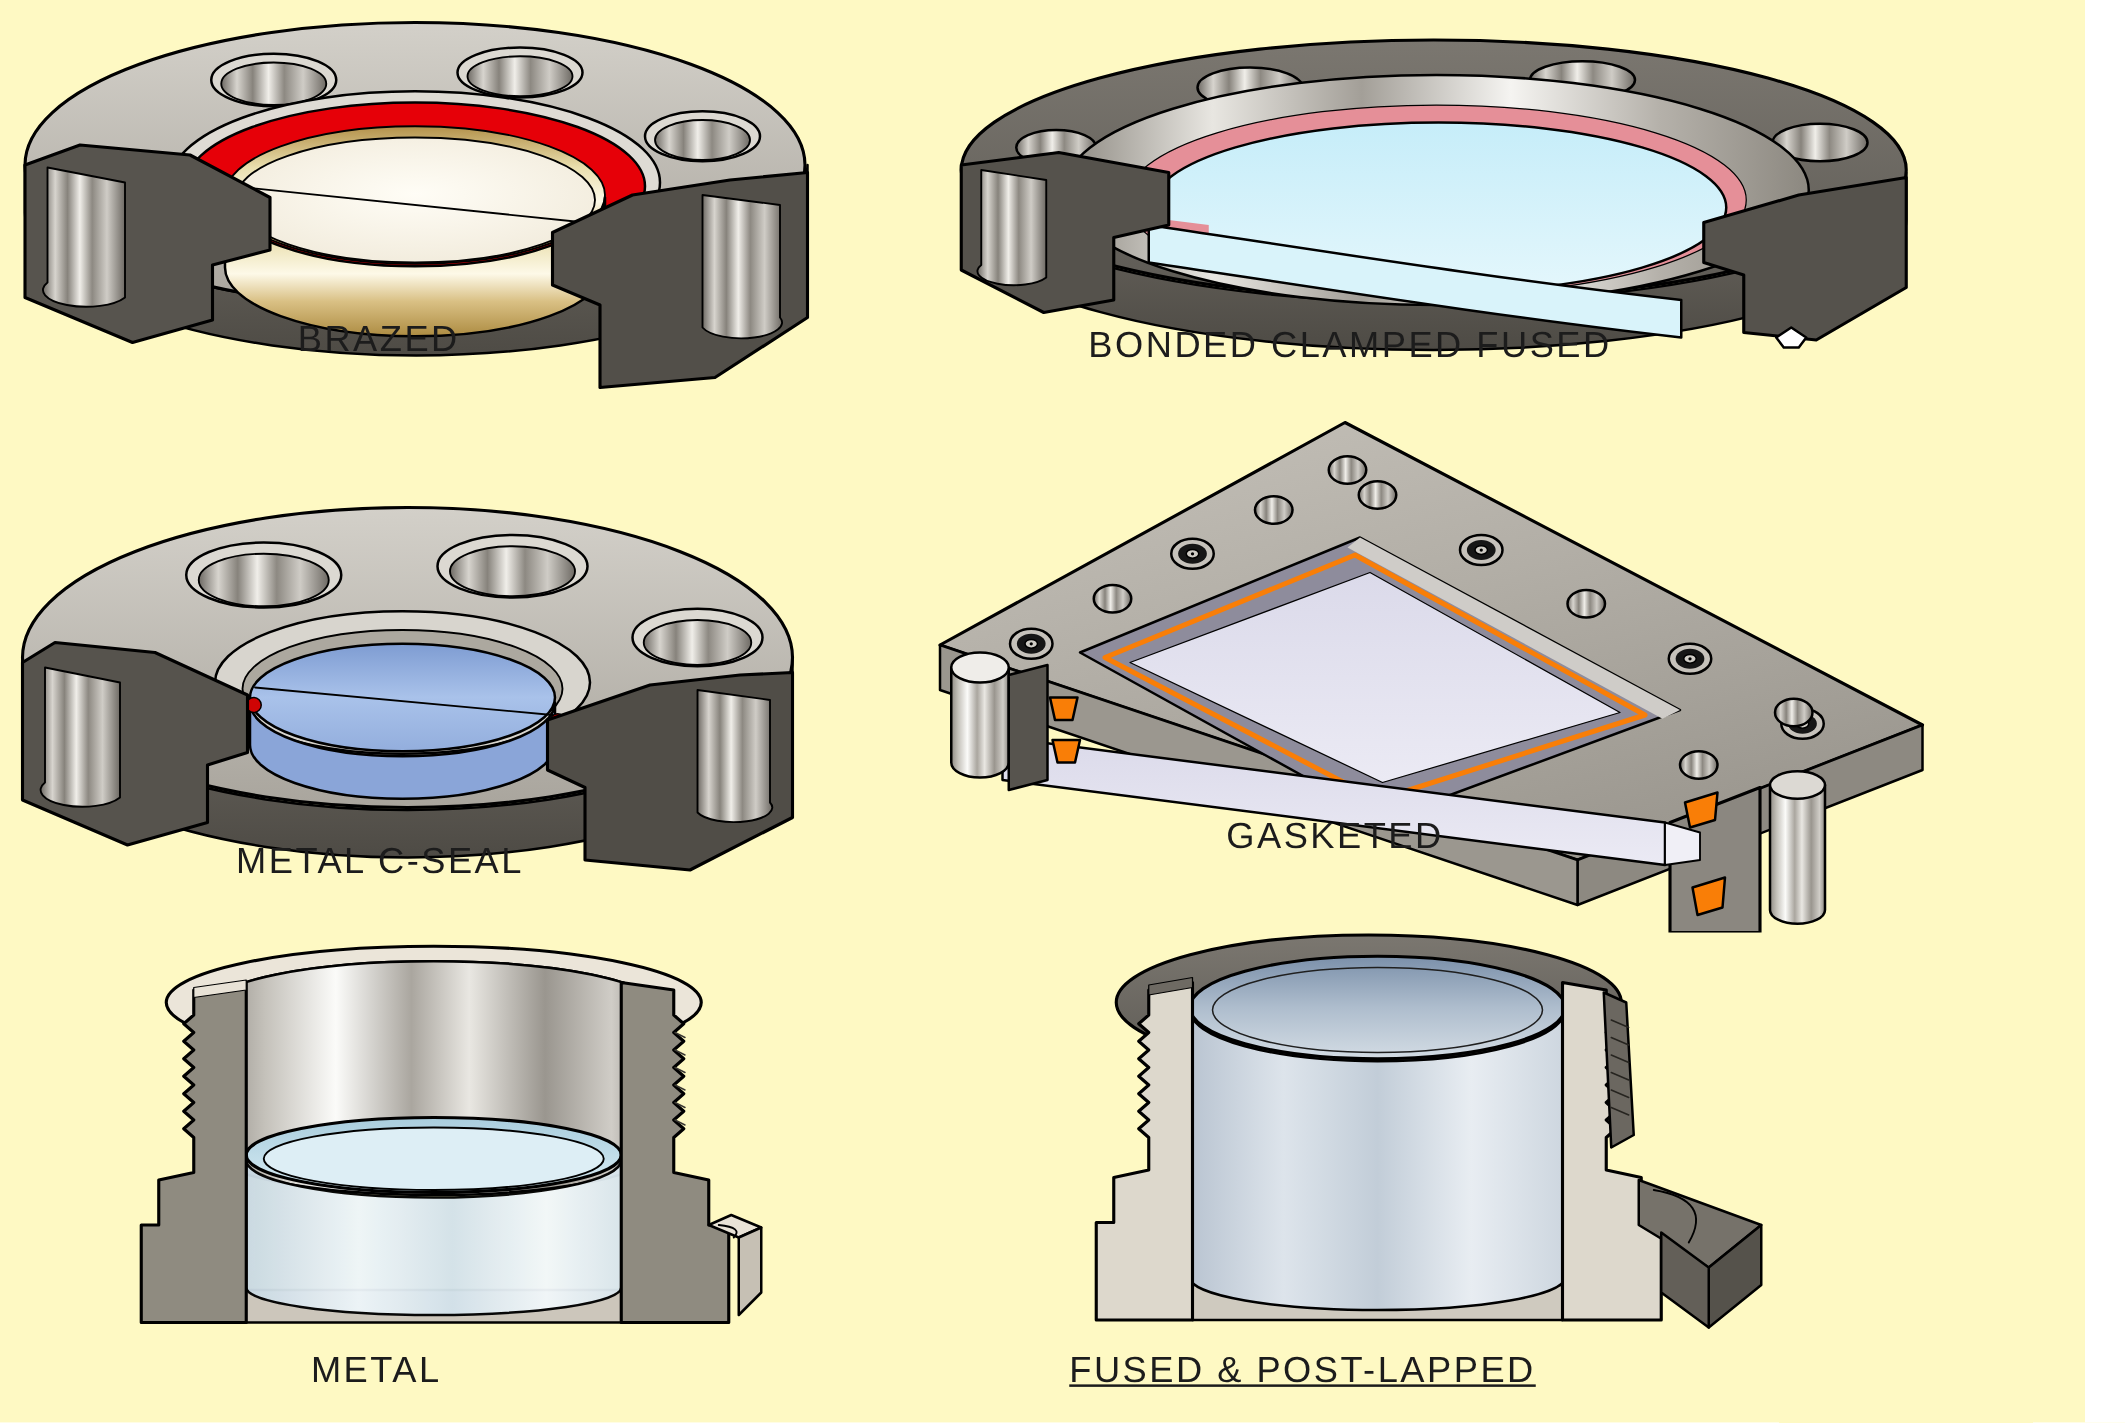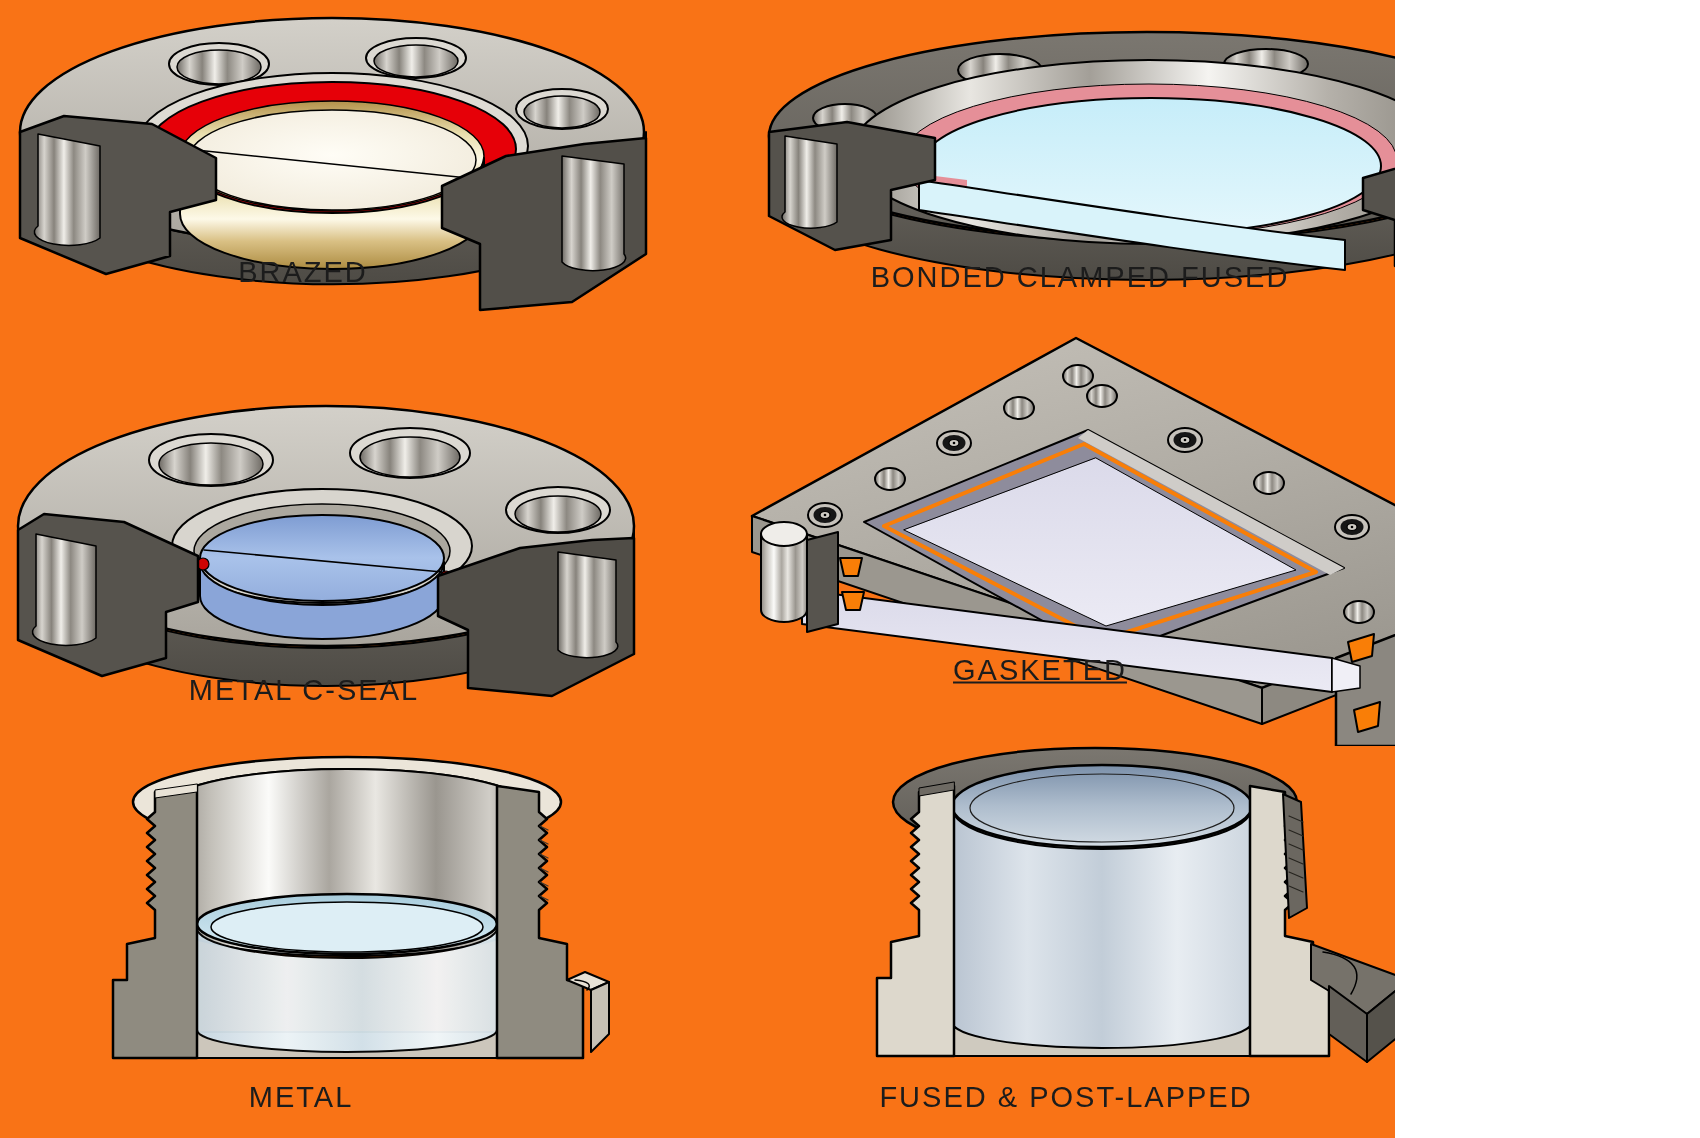--- a/index.html
+++ b/index.html
@@ -1,27 +1,27 @@
 <!DOCTYPE html>
 <html><head>
 <meta charset="utf-8">
 <style>
   html,body{margin:0;padding:0;background:#fff;}
-  #canvas{position:relative;width:1395px;height:1138px;background:#f97316;overflow:hidden;
+  #canvas{position:relative;width:1668px;height:1138px;background:#fef9c3;overflow:hidden;
           font-family:"Liberation Sans", sans-serif;}
   figure{margin:0;}
   .art{position:absolute;}
   .cap{position:absolute;transform:translate(-50%,-50%);font-size:29px;letter-spacing:2px;
        color:#1c1c1c;white-space:nowrap;font-weight:400;}
   .cap-brazed{left:303px;top:272px;}
   .cap-bonded{left:1080px;top:277px;}
   .cap-cseal{left:304px;top:666px;margin-top:24px;}
-  .cap-gasketed{left:1040px;top:670px;text-decoration:underline;}
+  .cap-gasketed{left:1068px;top:670px;}
   .cap-fused{left:301px;top:1097px;}
-  .cap-lapped{left:1066px;top:1097px;}
+  .cap-lapped{left:1042px;top:1097px;text-decoration:underline;}
   svg path,svg ellipse,svg polygon,svg circle,svg rect{stroke-linejoin:round;stroke-linecap:round;}
 </style>
 </head>
 <body>
 
 <div id="canvas">
 
   <svg aria-hidden="true" style="position:absolute;width:0;height:0">
     <defs>
       <linearGradient id="g-steelTop" x1="0" y1="0" x2="0" y2="1">

